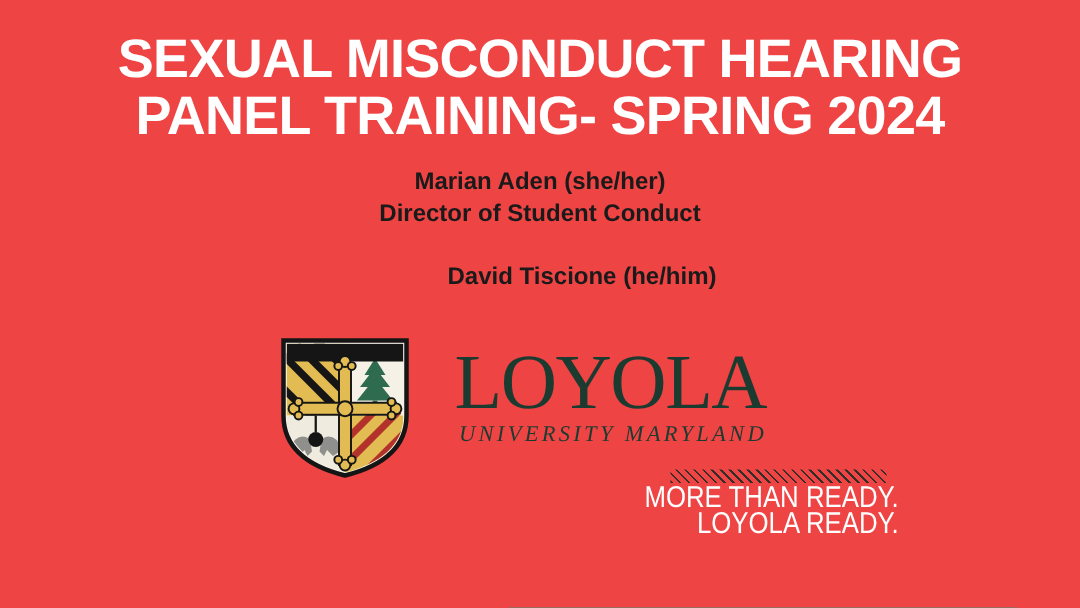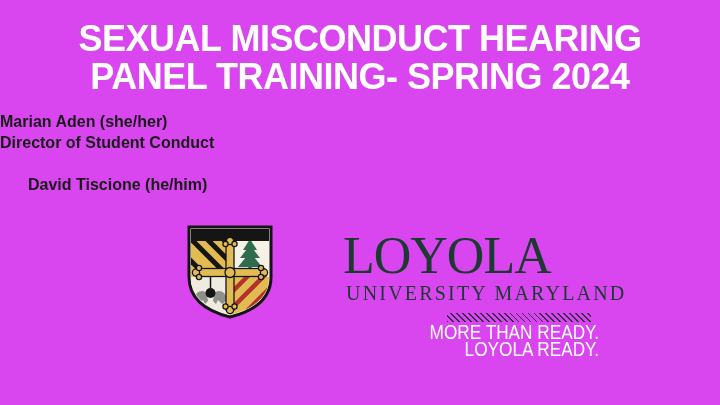--- a/index.html
+++ b/index.html
@@ -10,74 +10,74 @@
     width: 720px;
     height: 405px;
     overflow: hidden;
     background: #09B083;
     font-family: "Liberation Sans", sans-serif;
     position: relative;
   }
   .slide {
     position: absolute;
     inset: 0;
-    background: #d946ef;
+    background: #ef4444;
   }
   .title-block {
     position: absolute;
     top: 20px;
     left: 0;
     width: 720px;
     text-align: center;
     color: #FFFFFF;
     font-weight: bold;
     font-size: 36px;
     line-height: 38px;
     letter-spacing: -0.5px;
   }
   .presenter-block {
     position: absolute;
     left: 0;
     width: 720px;
-    text-align: left;
+    text-align: center;
     color: #1A1A1A;
     font-size: 16px;
     line-height: 21px;
   }
   .presenter-1 { top: 111px; }
   .presenter-2 { top: 174px; margin-left: 28px; }
   .presenter-name { font-weight: bold; }
   .presenter-role { font-weight: bold; }
 
   .crest {
     position: absolute;
     left: 186px;
     top: 224px;
   }
   .wordmark-block {
     position: absolute;
     left: 303px;
     top: 231px;
     color: #1B3B31;
     font-family: "Liberation Serif", serif;
-    margin-left: 40px;
   }
   .wordmark-main {
     font-size: 52px;
     line-height: 50px;
     letter-spacing: -1px;
     font-weight: normal;
     white-space: nowrap;
   }
   .wordmark-sub {
     margin-top: 1px;
     margin-left: 3px;
-    font-size: 20px;
+    font-size: 15px;
     letter-spacing: 2.2px;
     white-space: nowrap;
+    font-style: italic;
   }
 
   .hatch-band {
     position: absolute;
     left: 447px;
     top: 313px;
     width: 144px;
     height: 9px;
     background: repeating-linear-gradient(
       45deg,

